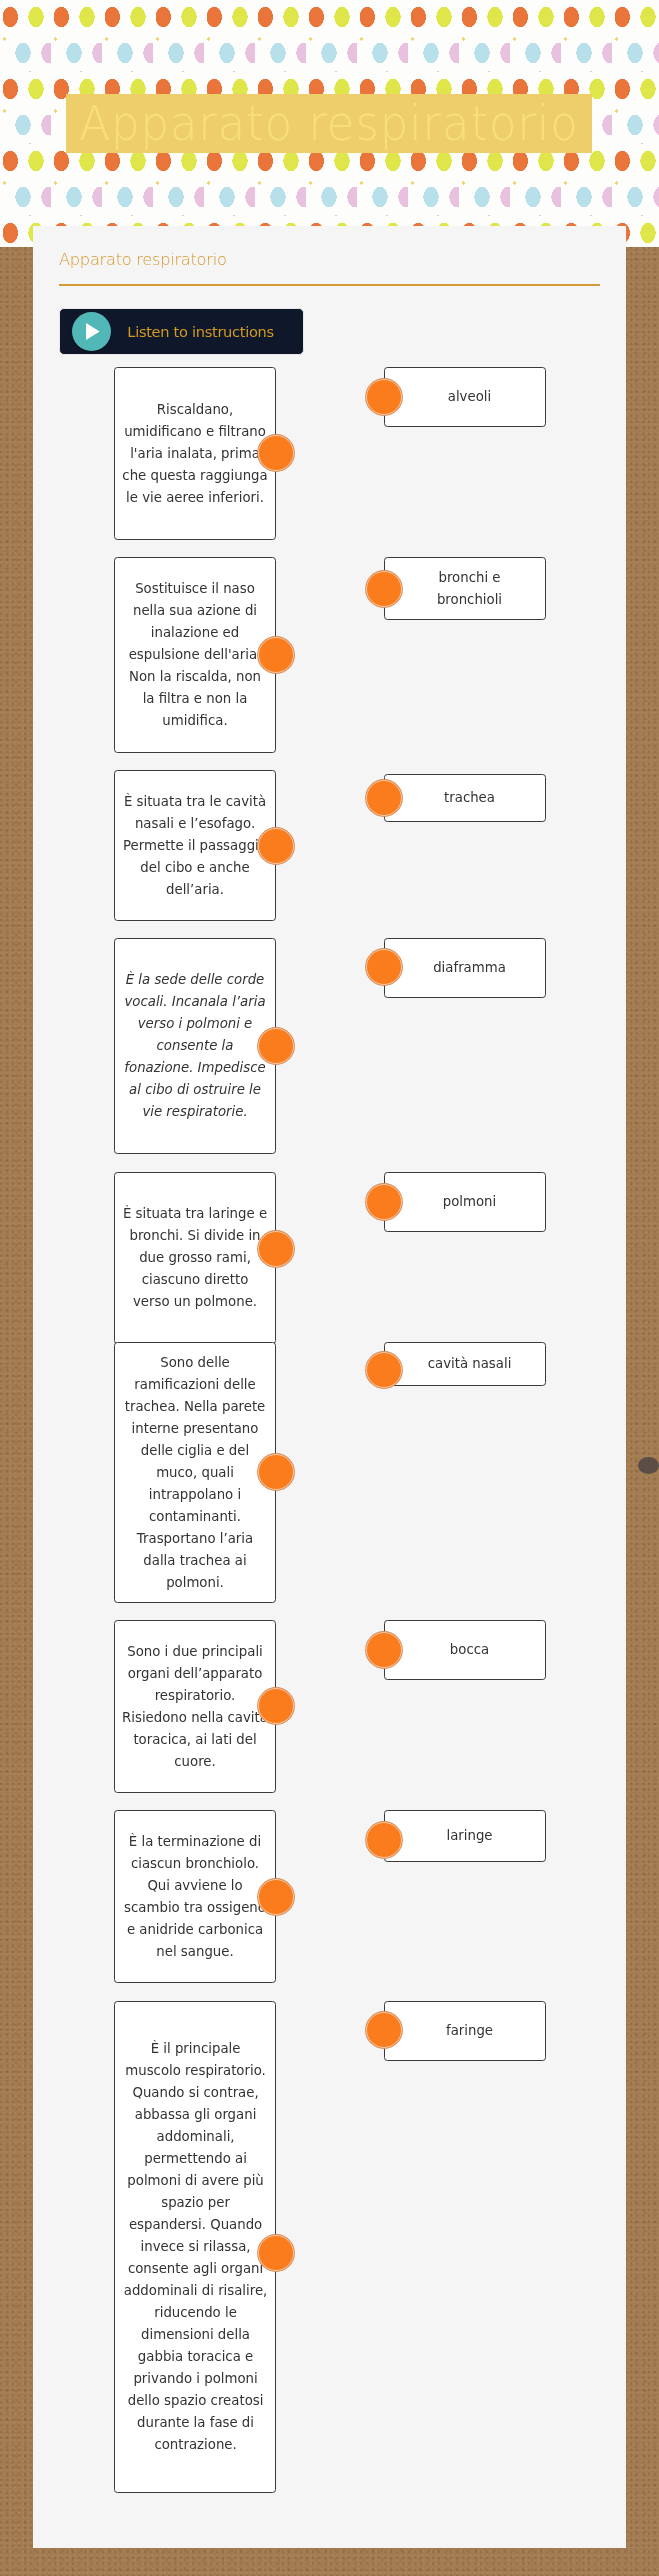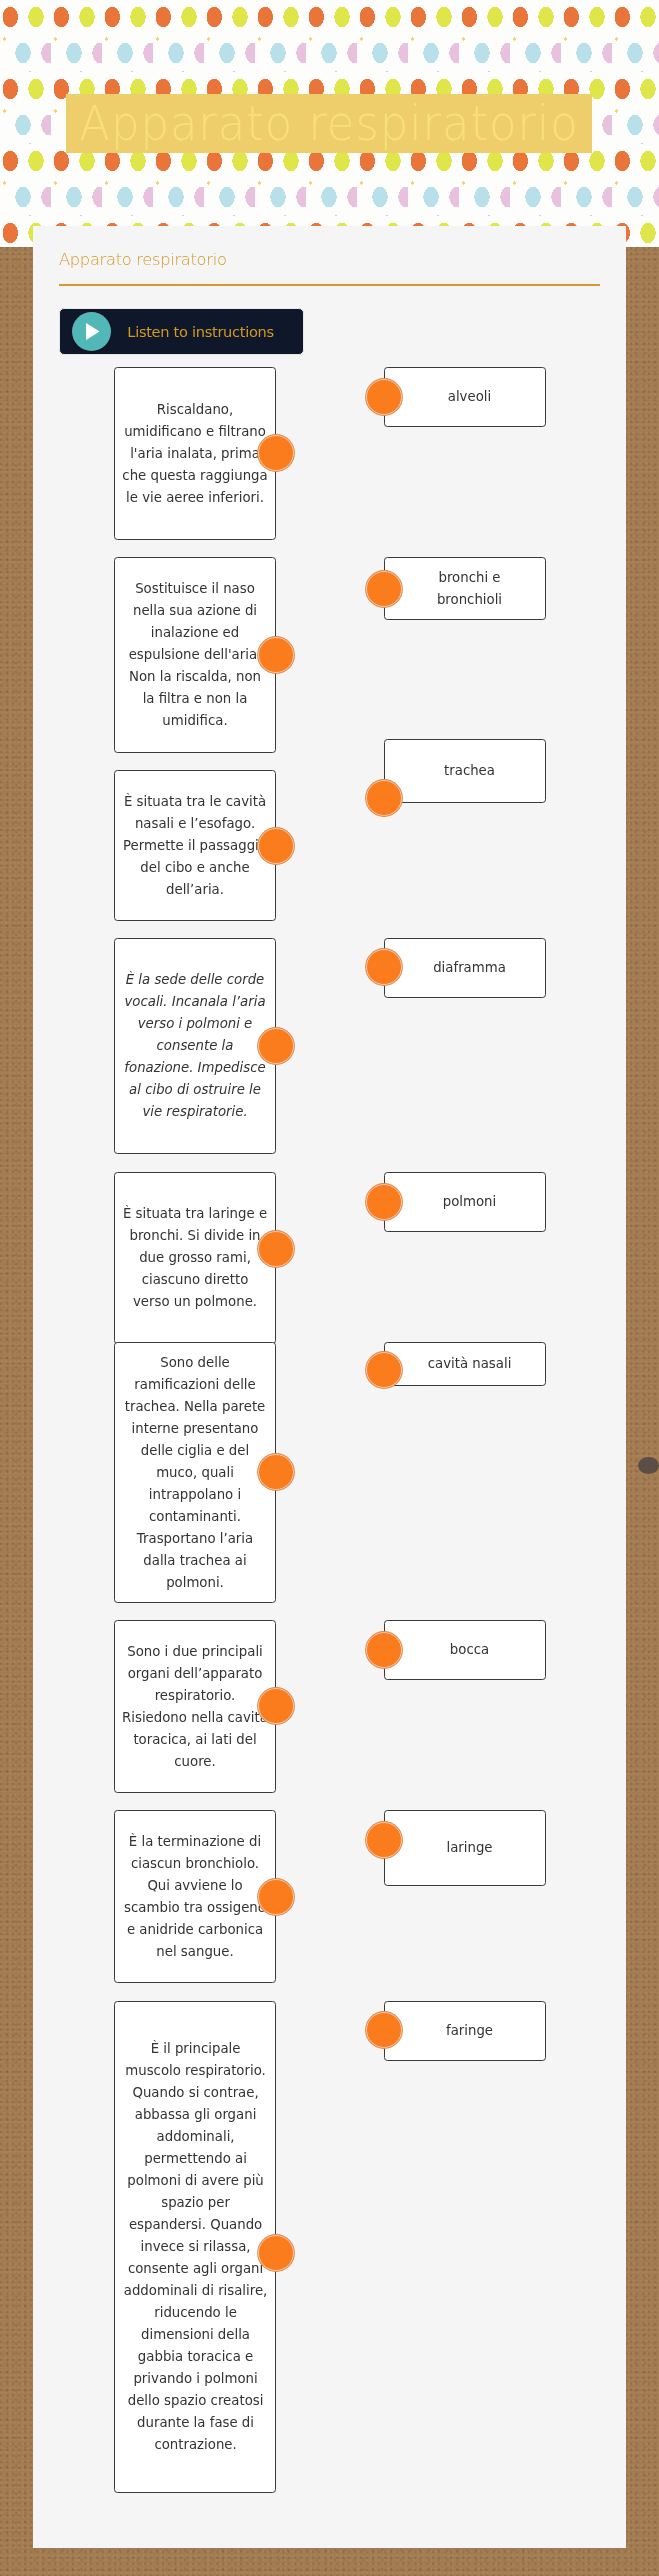--- a/index.html
+++ b/index.html
@@ -141,21 +141,21 @@
   <div class="dot" style="left:225px; top:411px;"></div>
   <div class="box right-box" style="top:331px; height:63px;">
     <span>bronchi e bronchioli</span>
   </div>
   <div class="dot" style="left:333px; top:345px;"></div>
 
   <div class="box left-box" style="top:544px; height:151px;">
     <span>È situata tra le cavità nasali e l’esofago. Permette il passaggio del cibo e anche dell’aria.</span>
   </div>
   <div class="dot" style="left:225px; top:602px;"></div>
-  <div class="box right-box" style="top:513px; height:64px;">
+  <div class="box right-box" style="top:548px; height:48px;">
     <span>trachea</span>
   </div>
   <div class="dot" style="left:333px; top:554px;"></div>
 
   <div class="box left-box" style="top:712px; height:216px;font-style:italic;">
     <span>È la sede delle corde vocali. Incanala l’aria verso i polmoni e consente la fonazione. Impedisce al cibo di ostruire le vie respiratorie.</span>
   </div>
   <div class="dot" style="left:225px; top:802px;"></div>
   <div class="box right-box" style="top:712px; height:60px;">
     <span>diaframma</span>
@@ -186,21 +186,21 @@
   <div class="dot" style="left:225px; top:1462px;"></div>
   <div class="box right-box" style="top:1394px; height:60px;justify-content:center;">
     <span>bocca</span>
   </div>
   <div class="dot" style="left:333px; top:1406px;"></div>
 
   <div class="box left-box" style="top:1584px; height:173px;">
     <span>È la terminazione di ciascun bronchiolo. Qui avviene lo scambio tra ossigeno e anidride carbonica nel sangue.</span>
   </div>
   <div class="dot" style="left:225px; top:1653px;"></div>
-  <div class="box right-box" style="top:1584px; height:76px;">
+  <div class="box right-box" style="top:1584px; height:52px;">
     <span>laringe</span>
   </div>
   <div class="dot" style="left:333px; top:1596px;"></div>
 
   <div class="box left-box" style="top:1775px; height:492px;padding-left:8px;">
     <span>È il principale muscolo respiratorio. Quando si contrae, abbassa gli organi addominali, permettendo ai polmoni di avere più spazio per espandersi. Quando invece si rilassa, consente agli organi addominali di risalire, riducendo le dimensioni della gabbia toracica e privando i polmoni dello spazio creatosi durante la fase di contrazione.</span>
   </div>
   <div class="dot" style="left:225px; top:2009px;"></div>
   <div class="box right-box" style="top:1775px; height:60px;text-align:center;">
     <span>faringe</span>

